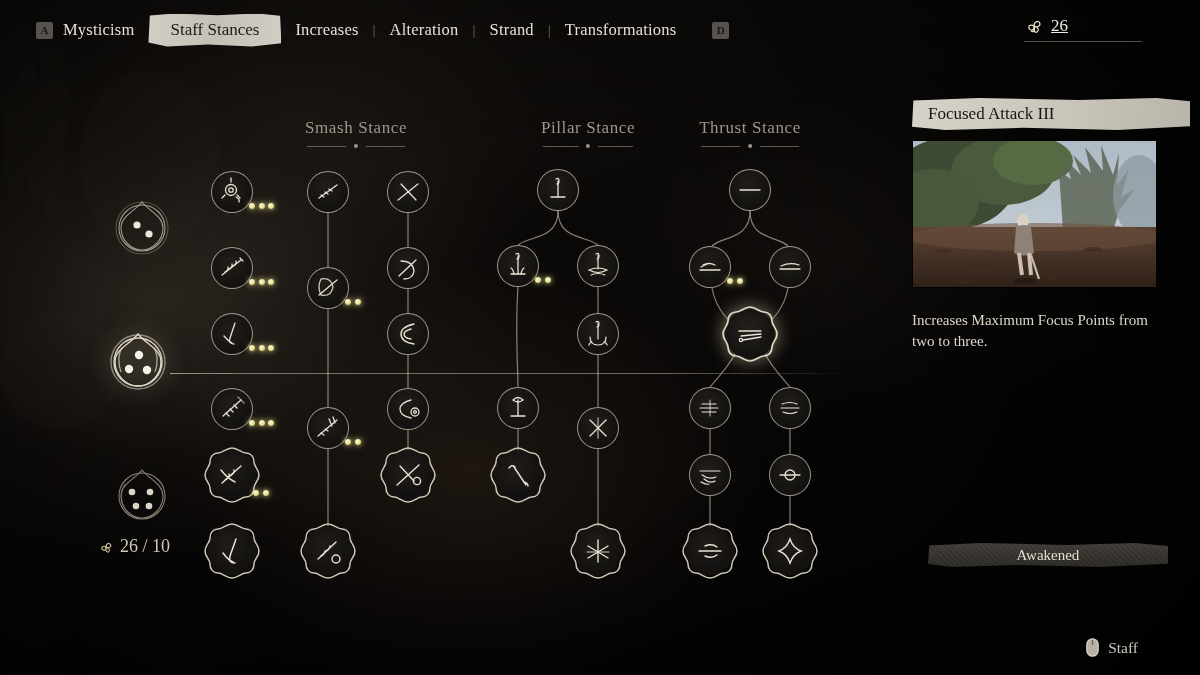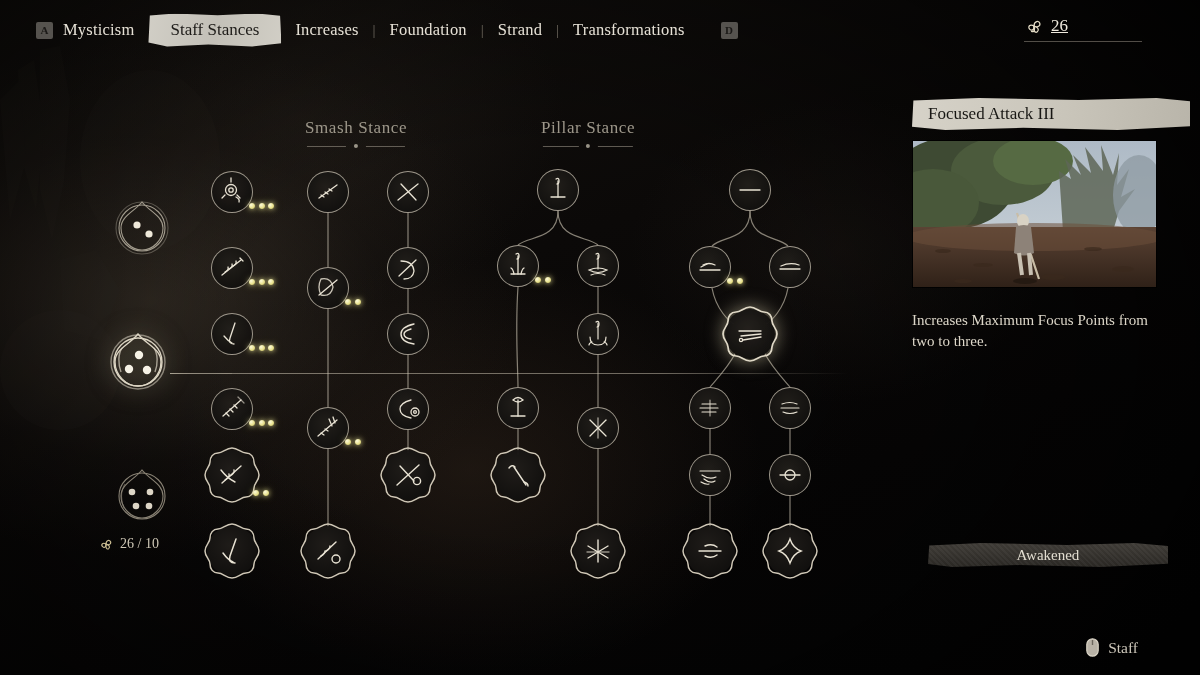--- a/index.html
+++ b/index.html
@@ -80,21 +80,21 @@
     position:relative; width:72px; height:72px;
     display:flex; align-items:center; justify-content:center;
   }
   #tier-0 { margin-left:14px; }
   #tier-1 { margin-top:62px; margin-left:10px; }
   #tier-2 { margin-top:62px; margin-left:14px; }
   .tier.active { filter:drop-shadow(0 0 12px rgba(236,226,182,0.50)); }
   #tier-count {
     margin-top:6px; margin-left:6px;
     display:flex; align-items:center; gap:6px;
-    font-size:14px; color:#cfc8b6;
+    font-size:18px; color:#cfc8b6;
   }
   #tier-line {
     position:absolute; left:170px; top:373px; width:62px; height:1px;
     background:linear-gradient(90deg, rgba(214,206,188,0.75), rgba(214,206,188,0.18));
   }
 
   
   #tree { position:absolute; left:0; top:0; width:880px; height:675px; z-index:8; }
   #divider {
     position:absolute; left:172px; top:373px; width:676px; height:1px;
@@ -214,21 +214,21 @@
   </g>
 </svg>
 <div id="bg-vignette"></div>
 
 <div id="topbar">
   <div id="key-a" class="key-badge">A</div>
   <div class="nav-item">Mysticism</div>
   <div class="nav-active">Staff Stances</div>
   <div class="nav-item">Increases</div>
   <div class="nav-sep">|</div>
-  <div class="nav-item">Foundation</div>
+  <div class="nav-item">Alteration</div>
   <div class="nav-sep">|</div>
   <div class="nav-item">Strand</div>
   <div class="nav-sep">|</div>
   <div class="nav-item">Transformations</div>
   <div id="nav-gap"></div>
   <div class="key-badge">D</div>
 </div>
 
 <div id="spirit-top">
   <svg class="tri" width="20" height="20" viewBox="0 0 24 24">
@@ -303,20 +303,26 @@
   <div id="divider"></div>
 
   <div class="col-head" style="left:356px; top:118px;">
     <div class="t">Smash Stance</div>
       <div class="u">
         <i></i>
       </div>
   </div>
   <div class="col-head" style="left:588px; top:118px;">
     <div class="t">Pillar Stance</div>
+      <div class="u">
+        <i></i>
+      </div>
+  </div>
+  <div class="col-head" style="left:750px; top:118px;">
+    <div class="t">Thrust Stance</div>
       <div class="u">
         <i></i>
       </div>
   </div>
 
   <svg id="edges" viewBox="0 0 880 675">
     <g fill="none" stroke="#b5ae9e" stroke-width="1.2" opacity="0.72">
 
       <path d="M328 213 L328 267"></path>
       <path d="M328 309 L328 407"></path>

